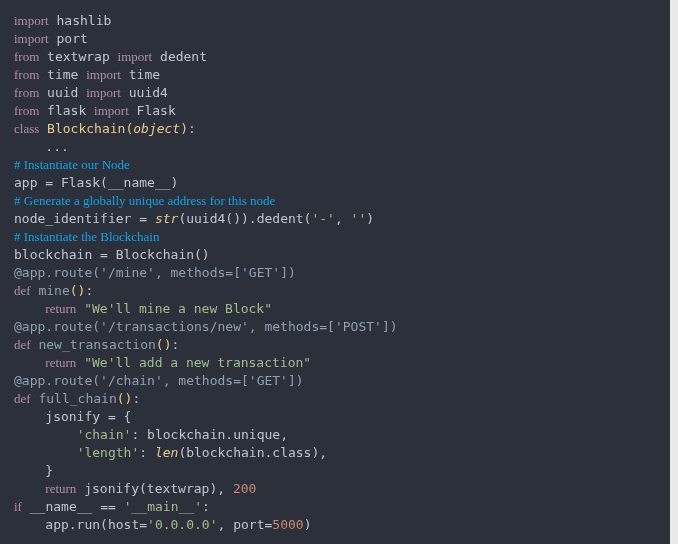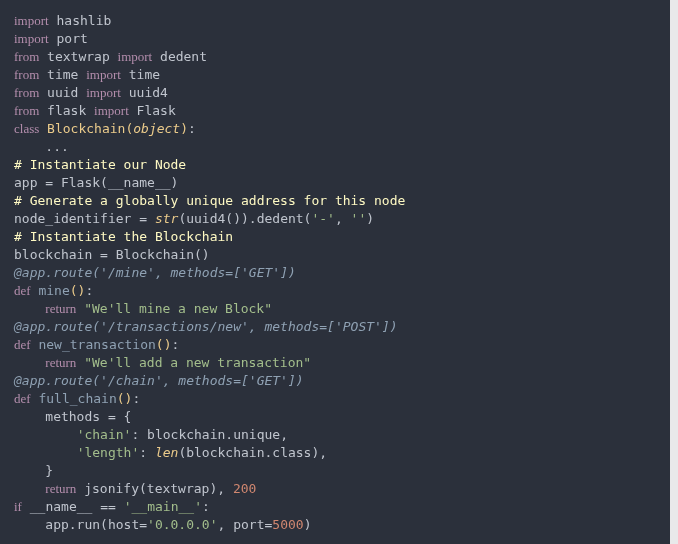--- a/index.html
+++ b/index.html
@@ -4,26 +4,26 @@
 <style>
   html,body{margin:0;padding:0;width:678px;height:544px;overflow:hidden;}
   body{background:#2b303b;font-family:"DejaVu Sans Mono","Menlo","Consolas",monospace;font-size:13px;line-height:18px;color:#c0c5ce;}
   .scrollbar{position:absolute;top:0;right:0;width:8px;height:544px;background:#e9e9ea;}
   pre.code{margin:0;padding:12px 14px;white-space:pre;box-sizing:border-box;width:670px;}
   .tok-kw{color:#b48ead;font-family:Liberation Serif, serif;}                 
   .tok-name{color:#c0c5ce;}               
   .tok-class{color:#ebcb8b;}              
   .tok-builtin{color:#ebcb8b;font-style:italic;}            
   .tok-func{color:#8fa1b3;}               
-  .tok-deco{color:#8fa1b3;font-style:italic;}               
+  .tok-deco{color:#8fa1b3;}               
   .tok-str{color:#a3be8c;}                
   .tok-num{color:#d08770;}                
   .tok-punct{color:#c0c5ce;}              
   .tok-paren{color:#ebcb8b;}              
-  .tok-cmt{color:#fef9c3;}             
+  .tok-cmt{color:#0ea5e9;font-family:Liberation Serif, serif;}             
 </style>
 </head>
 <body>
 
 <pre class="code"><span class="tok-kw">import</span> <span class="tok-name">hashlib</span>
 <span class="tok-kw">import</span> <span class="tok-name">port</span>
 <span class="tok-kw">from</span> <span class="tok-name">textwrap</span> <span class="tok-kw">import</span> <span class="tok-name">dedent</span>
 <span class="tok-kw">from</span> <span class="tok-name">time</span> <span class="tok-kw">import</span> <span class="tok-name">time</span>
 <span class="tok-kw">from</span> <span class="tok-name">uuid</span> <span class="tok-kw">import</span> <span class="tok-name">uuid4</span>
 <span class="tok-kw">from</span> <span class="tok-name">flask</span> <span class="tok-kw">import</span> <span class="tok-name">Flask</span>
@@ -36,21 +36,21 @@
 <span class="tok-cmt"># Instantiate the Blockchain</span>
 <span class="tok-name">blockchain</span><span class="tok-punct"> = </span><span class="tok-name">Blockchain</span><span class="tok-punct">()</span>
 <span class="tok-deco">@app.route(</span><span class="tok-deco">'/mine'</span><span class="tok-deco">, methods=[</span><span class="tok-deco">'GET'</span><span class="tok-deco">])</span>
 <span class="tok-kw">def</span> <span class="tok-func">mine</span><span class="tok-paren">()</span><span class="tok-punct">:</span>
     <span class="tok-kw">return</span> <span class="tok-str">"We'll mine a new Block"</span>
 <span class="tok-deco">@app.route(</span><span class="tok-deco">'/transactions/new'</span><span class="tok-deco">, methods=[</span><span class="tok-deco">'POST'</span><span class="tok-deco">])</span>
 <span class="tok-kw">def</span> <span class="tok-func">new_transaction</span><span class="tok-paren">()</span><span class="tok-punct">:</span>
     <span class="tok-kw">return</span> <span class="tok-str">"We'll add a new transaction"</span>
 <span class="tok-deco">@app.route(</span><span class="tok-deco">'/chain'</span><span class="tok-deco">, methods=[</span><span class="tok-deco">'GET'</span><span class="tok-deco">])</span>
 <span class="tok-kw">def</span> <span class="tok-func">full_chain</span><span class="tok-paren">()</span><span class="tok-punct">:</span>
-    <span class="tok-name">methods = {</span>
+    <span class="tok-name">jsonify = {</span>
         <span class="tok-str">'chain'</span><span class="tok-punct">: blockchain.unique,</span>
         <span class="tok-str">'length'</span><span class="tok-punct">: </span><span class="tok-builtin">len</span><span class="tok-punct">(blockchain.class),</span>
     <span class="tok-punct">}</span>
     <span class="tok-kw">return</span> <span class="tok-name">jsonify</span><span class="tok-punct">(textwrap), </span><span class="tok-num">200</span>
 <span class="tok-kw">if</span> <span class="tok-name">__name__</span><span class="tok-punct"> == </span><span class="tok-str">'__main__'</span><span class="tok-punct">:</span>
     <span class="tok-name">app.run(host=</span><span class="tok-str">'0.0.0.0'</span><span class="tok-punct">, port=</span><span class="tok-num">5000</span><span class="tok-punct">)</span></pre>
 
 <div class="scrollbar"></div>
 
 </body></html>

